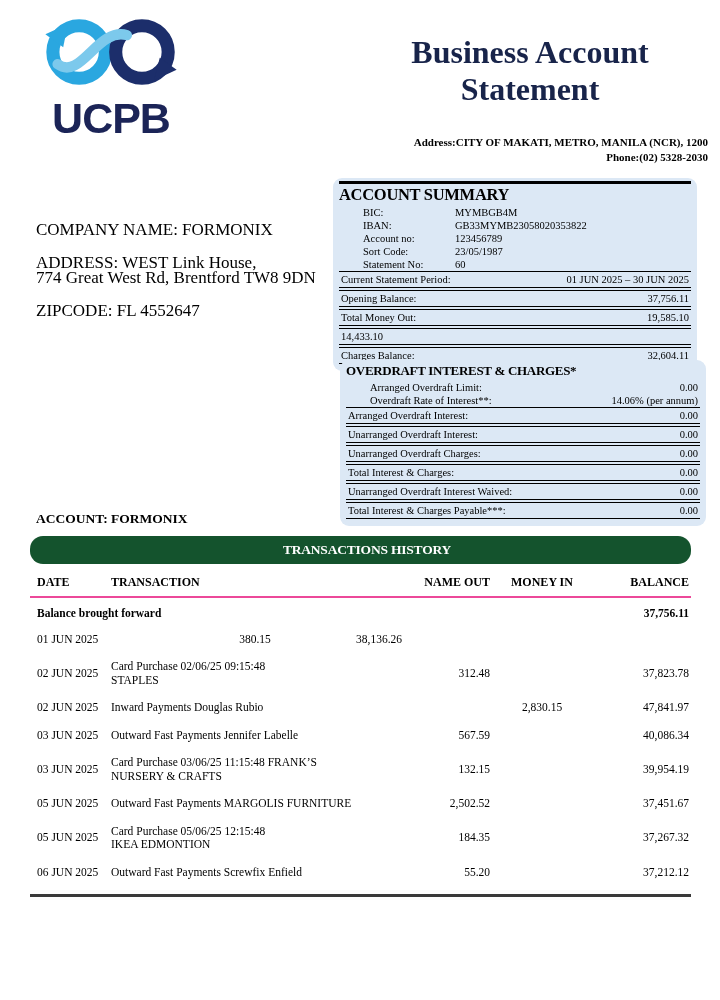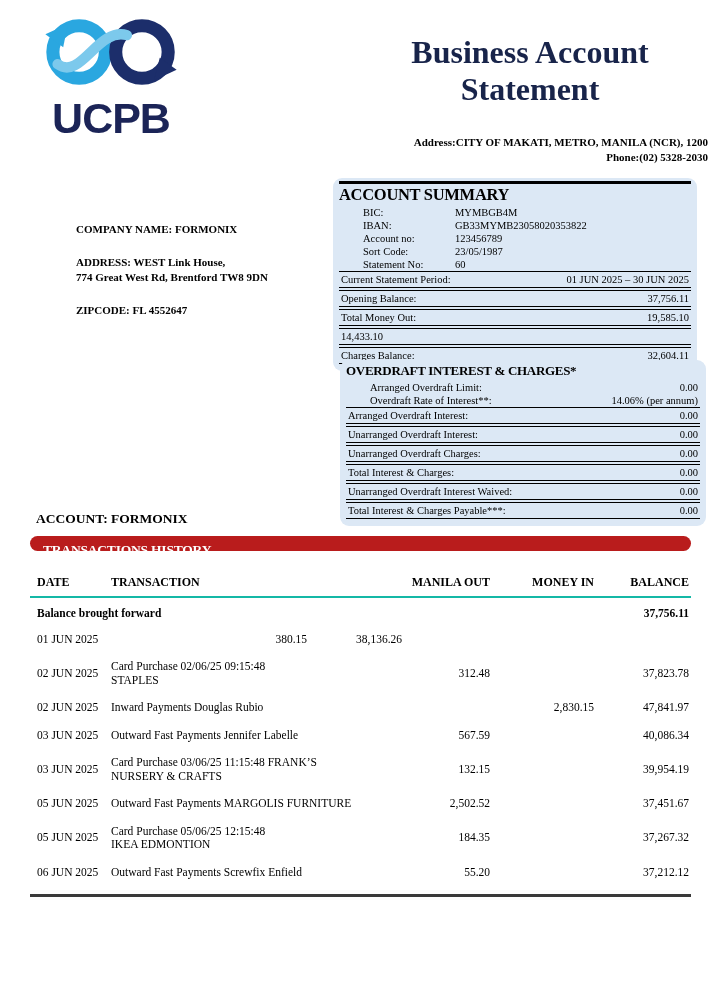--- a/index.html
+++ b/index.html
@@ -12,21 +12,21 @@
   .brand-word{font-family:"Liberation Sans",sans-serif;font-weight:bold;font-size:43px;
               line-height:44px;color:#1b2457;letter-spacing:-1px;}
 
   
   .doc-title{position:absolute;left:348px;top:34px;width:364px;text-align:center;
              font-weight:bold;font-size:32px;color:#18244a;}
   .contact{position:absolute;right:12px;top:135px;text-align:right;
            font-weight:bold;font-size:11px;line-height:15px;color:#000;}
 
   
-  .company{position:absolute;left:36px;top:222px;font-weight:bold;font-size:11px;line-height:15px;margin-left:40px;}
+  .company{position:absolute;left:36px;top:222px;font-weight:normal;font-size:17px;line-height:15px;}
   .company .gap{height:18px;}
 
   
   .box{position:absolute;background:#dce8f5;border-radius:9px;box-sizing:border-box;
        padding:3px 6px 5px;}
   .box-summary{left:333px;top:178px;width:364px;}
   .box-overdraft{left:340px;top:360px;width:366px;}
   .toprule{border-top:3px solid #000;margin:0 0 1px;}
   .box h2{margin:0 0 1px;font-size:16.5px;font-weight:bold;letter-spacing:-0.3px;}
   .box-overdraft h2{font-size:13px;margin-bottom:2px;}
@@ -35,31 +35,31 @@
   .inforow .val{flex:1;}
   .inforow.rval .lbl{flex:1;width:auto;}
   .inforow.rval .val{flex:none;text-align:right;}
   .brow{display:flex;font-size:10.5px;line-height:13px;padding:1px 2px;
         border-top:1.5px solid #000;border-bottom:1.5px solid #000;margin-bottom:2px;}
   .brow .lbl{flex:1;}
   .brow .val{text-align:right;}
 
   
   .account-heading{position:absolute;left:36px;top:511px;font-weight:bold;font-size:13.5px;}
-  .txn-bar{position:absolute;left:30px;top:536px;width:661px;height:15px;background:#b91c1c;
+  .txn-bar{position:absolute;left:30px;top:536px;width:661px;height:28px;background:#14532d;
            border-radius:13px;color:#fff;font-weight:bold;font-size:13.5px;line-height:27px;
-           padding-left:13px;box-sizing:border-box;letter-spacing:-0.2px;}
+           padding-left:13px;box-sizing:border-box;letter-spacing:-0.2px;text-align:center;}
   .txn-table{position:absolute;left:30px;top:572px;width:661px;}
-  .thead{display:flex;font-weight:bold;font-size:12px;padding:3px 0 6px;border-bottom:2px solid #14b8a6;}
+  .thead{display:flex;font-weight:bold;font-size:12px;padding:3px 0 6px;border-bottom:2px solid #ec4899;}
   .trow{display:flex;align-items:center;font-size:11.5px;line-height:13.5px;padding:7px 0;}
   .trow.bf{font-weight:bold;padding:9px 0 5px;}
   .c-date{width:81px;flex:none;padding-left:7px;box-sizing:border-box;}
   .c-desc{flex:1;white-space:pre-line;padding-right:14px;}
   .c-out{width:92px;flex:none;text-align:right;}
-  .c-in{width:104px;flex:none;text-align:right;}
+  .c-in{width:104px;flex:none;text-align:center;}
   .c-bal{width:97px;flex:none;text-align:right;padding-right:2px;box-sizing:border-box;}
   .endrule{border-top:3px solid #3a3a3a;margin-top:8px;}
 </style>
 </head>
 <body>
 
 <div class="page">
 
   <div class="logo">
     <span>
@@ -173,21 +173,21 @@
     </div>
   </div>
 
   <div class="account-heading">ACCOUNT: FORMONIX</div>
   <div class="txn-bar">TRANSACTIONS HISTORY</div>
 
   <div class="txn-table">
     <div class="thead">
       <div class="c-date">DATE</div>
       <div class="c-desc">TRANSACTION</div>
-      <div class="c-out">MANILA OUT</div>
+      <div class="c-out">NAME OUT</div>
       <div class="c-in">MONEY IN</div>
       <div class="c-bal">BALANCE</div>
     </div>
 
     <div class="trow bf">
       <div class="c-date"></div>
       <div class="c-desc" style="margin-left:-81px;padding-left:7px;">Balance brought forward</div>
       <div class="c-out"></div>
       <div class="c-in"></div>
       <div class="c-bal">37,756.11</div>

